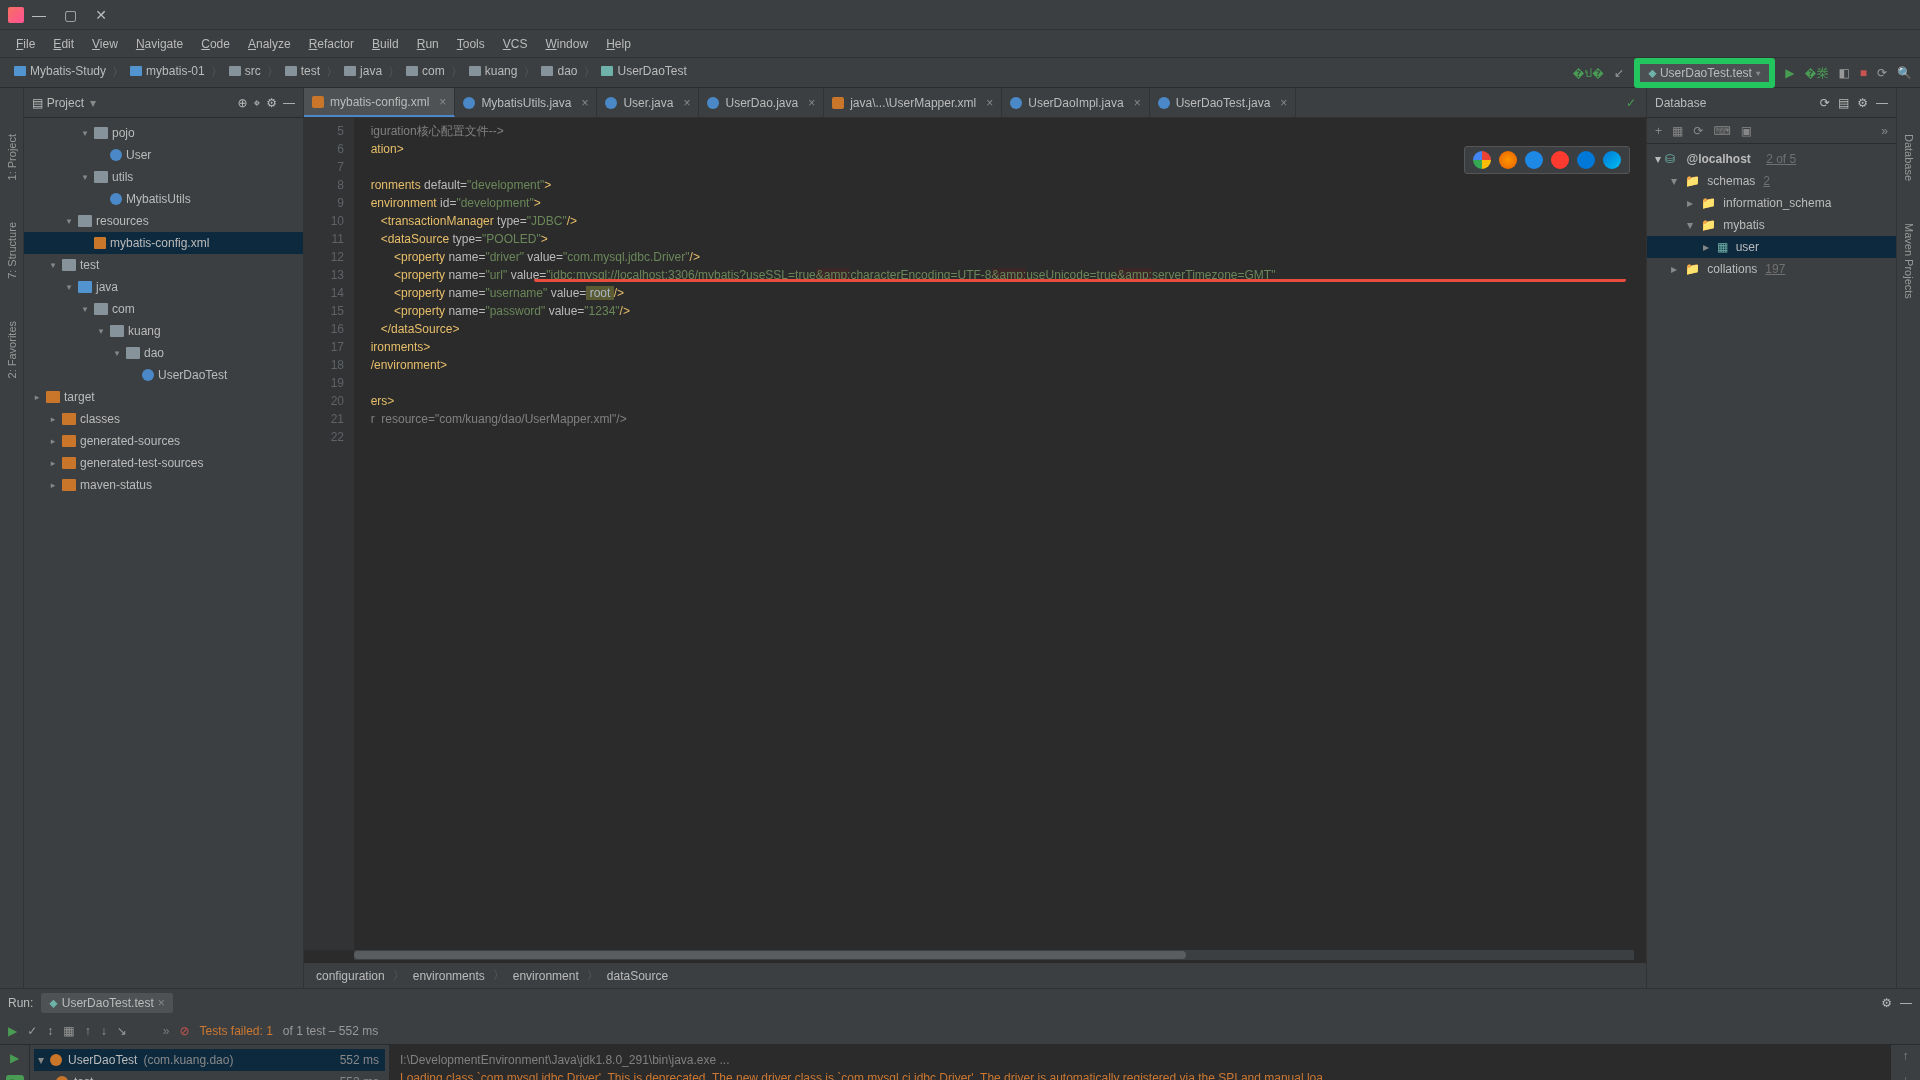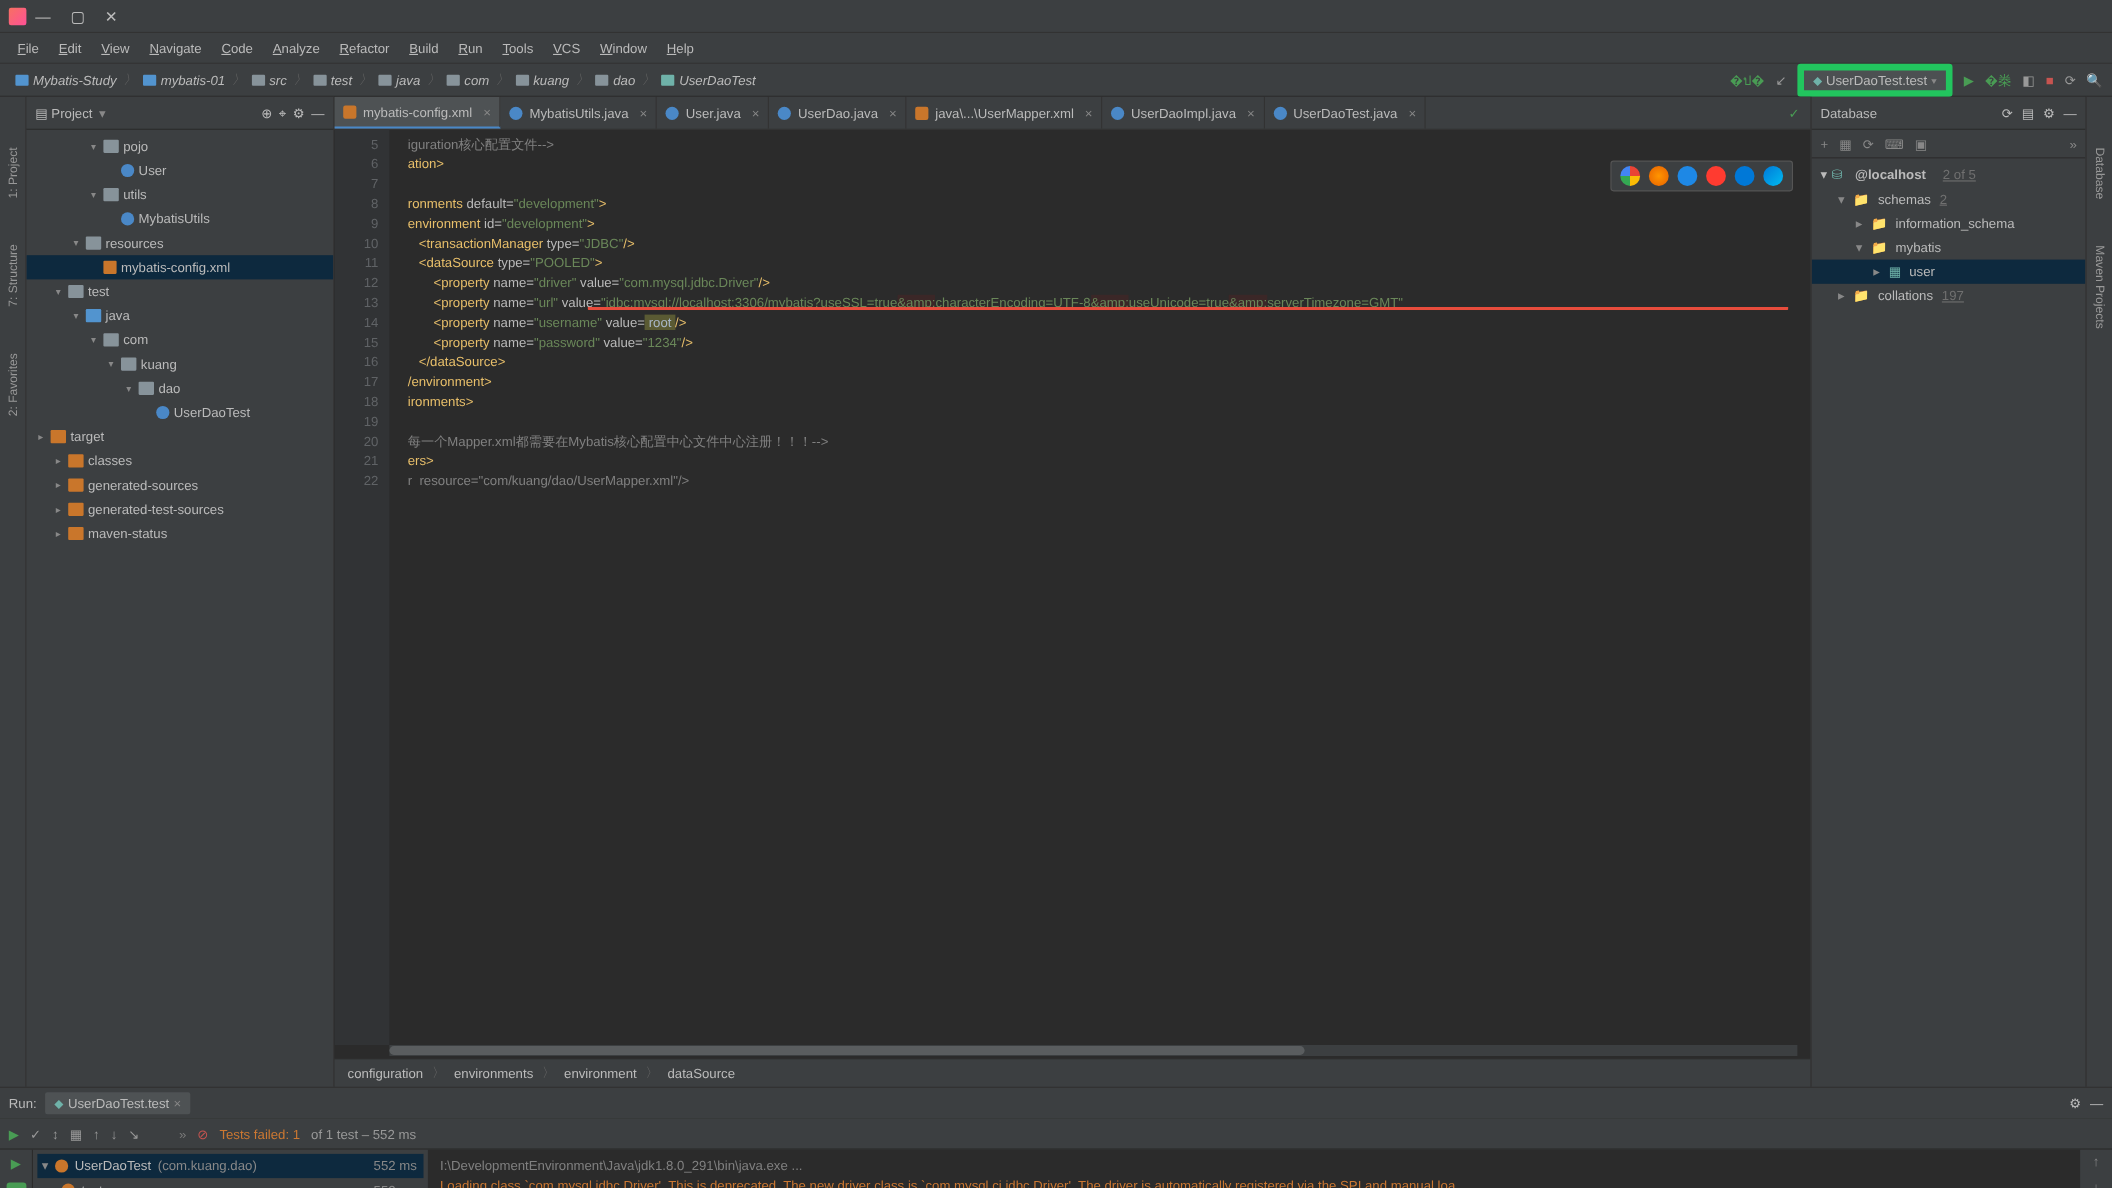--- a/index.html
+++ b/index.html
@@ -112,21 +112,21 @@
     <div class="item"><u>R</u>efactor</div>
     <div class="item"><u>B</u>uild</div>
     <div class="item"><u>R</u>un</div>
     <div class="item"><u>T</u>ools</div>
     <div class="item"><u>V</u>CS</div>
     <div class="item"><u>W</u>indow</div>
     <div class="item"><u>H</u>elp</div>
   </div>
 
 <div class="nav-bar">
-  <div id="breadcrumbs" style="display:flex;align-items:center;font-style:italic;">
+  <div id="breadcrumbs" style="display:flex;align-items:flex-start;">
       <span class="crumb"><span class="fld-icon blue"></span>Mybatis-Study</span>
       <span class="sep">〉</span>
       <span class="crumb"><span class="fld-icon blue"></span>mybatis-01</span>
       <span class="sep">〉</span>
       <span class="crumb"><span class="fld-icon"></span>src</span>
       <span class="sep">〉</span>
       <span class="crumb"><span class="fld-icon"></span>test</span>
       <span class="sep">〉</span>
       <span class="crumb"><span class="fld-icon"></span>java</span>
       <span class="sep">〉</span>
@@ -333,24 +333,23 @@
           <div class="line "></div>
           <div class="line ">     <span class="cm-tag">ronments</span> <span class="cm-attr">default=</span><span class="cm-string">"development"</span><span class="cm-tag">&gt;</span></div>
           <div class="line ">     <span class="cm-tag">environment</span> <span class="cm-attr">id=</span><span class="cm-string">"development"</span><span class="cm-tag">&gt;</span></div>
           <div class="line ">        <span class="cm-tag">&lt;transactionManager</span> <span class="cm-attr">type=</span><span class="cm-string">"JDBC"</span><span class="cm-tag">/&gt;</span></div>
           <div class="line ">        <span class="cm-tag">&lt;dataSource</span> <span class="cm-attr">type=</span><span class="cm-string">"POOLED"</span><span class="cm-tag">&gt;</span></div>
           <div class="line ">            <span class="cm-tag">&lt;property</span> <span class="cm-attr">name=</span><span class="cm-string">"driver"</span> <span class="cm-attr">value=</span><span class="cm-string">"com.mysql.jdbc.Driver"</span><span class="cm-tag">/&gt;</span></div>
           <div class="line ">            <span class="cm-tag">&lt;property</span> <span class="cm-attr">name=</span><span class="cm-string">"url"</span> <span class="cm-attr">value=</span><span class="cm-string">"jdbc:mysql://localhost:3306/mybatis?useSSL=true<span class="cm-err">&amp;amp;</span>characterEncoding=UTF-8<span class="cm-err">&amp;amp;</span>useUnicode=true<span class="cm-err">&amp;amp;</span>serverTimezone=GMT"</span></div>
           <div class="line ">            <span class="cm-tag">&lt;property</span> <span class="cm-attr">name=</span><span class="cm-string">"username"</span> <span class="cm-attr">value=</span><span style="background:#5a5a33;"> root </span><span class="cm-tag">/&gt;</span></div>
           <div class="line ">            <span class="cm-tag">&lt;property</span> <span class="cm-attr">name=</span><span class="cm-string">"password"</span> <span class="cm-attr">value=</span><span class="cm-string">"1234"</span><span class="cm-tag">/&gt;</span></div>
           <div class="line ">        <span class="cm-tag">&lt;/dataSource&gt;</span></div>
+          <div class="line ">     <span class="cm-tag">ironments&gt;</span></div>
           <div class="line ">     <span class="cm-tag">/environment&gt;</span></div>
-          <div class="line ">     <span class="cm-tag">ironments&gt;</span></div>
           <div class="line "></div>
-          <div class="line ">     <span class="cm-comment">每一个Mapper.xml都需要在Mybatis核心配置中心文件中心注册！！！--&gt;</span></div>
           <div class="line ">     <span class="cm-tag">ers&gt;</span></div>
           <div class="line ">     <span class="cm-comment">r  resource="com/kuang/dao/UserMapper.xml"/&gt;</span></div>
           <div style="position: absolute; top: 160px; left: 180px; right: 20px; height: 4px; border-bottom: 3px solid rgb(231, 76, 60); border-radius: 2px; pointer-events: none;"></div>
         </div>
     </div>
     <div class="hscroll">
         <div class="thumb"></div>
       </div>
     <div class="crumb-bar" id="crumb-trail">
         <span>configuration</span>

